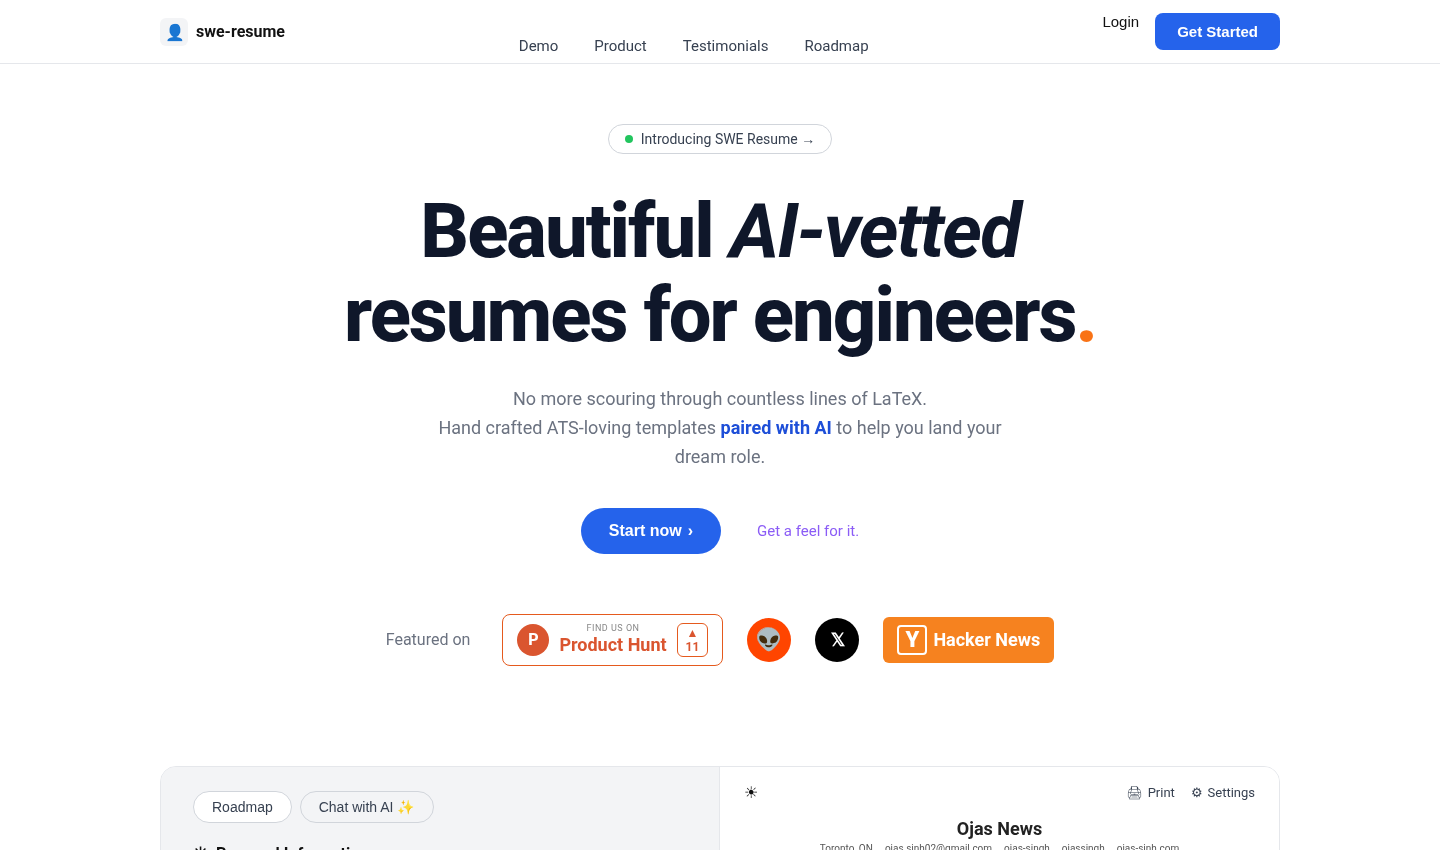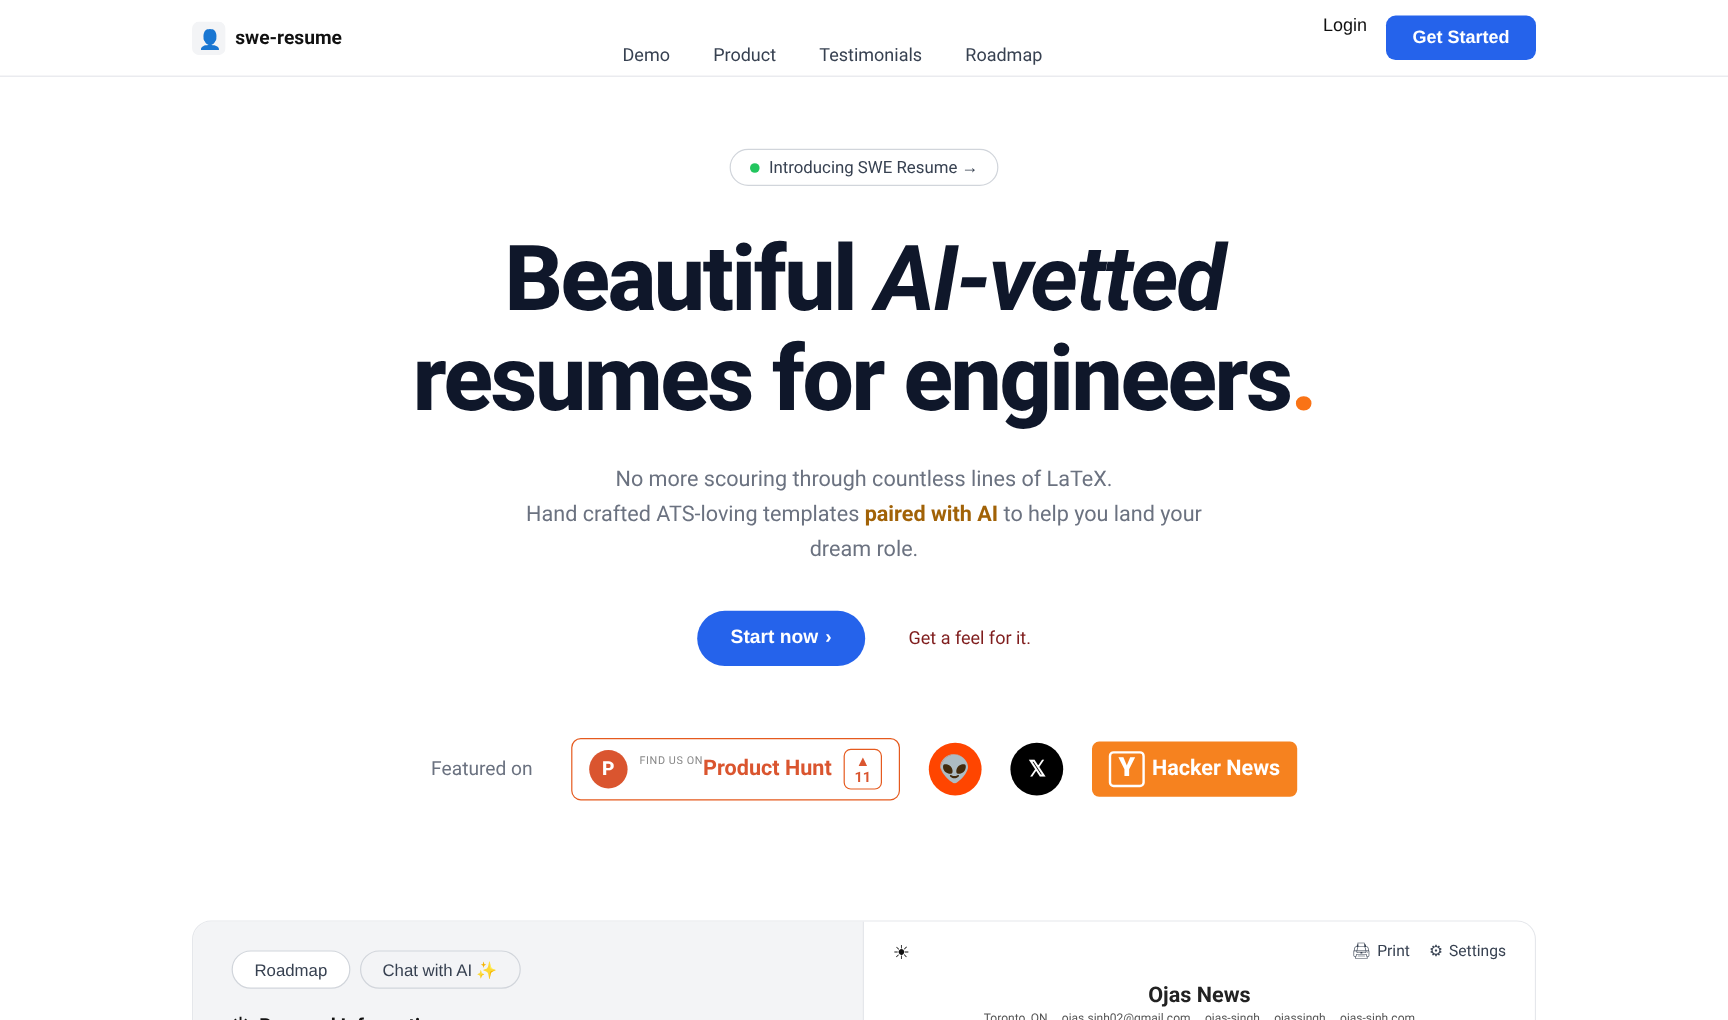--- a/index.html
+++ b/index.html
@@ -115,21 +115,21 @@
       color: #f97316;
     }
     .hero-subtext {
       font-size: 18px;
       color: #6b7280;
       line-height: 1.6;
       max-width: 600px;
       margin-bottom: 36px;
     }
     .hero-subtext strong {
-      color: #a16207;
+      color: #1d4ed8;
       font-weight: 700;
     }
     .hero-cta-row {
       display: flex;
       align-items: center;
       gap: 36px;
       margin-bottom: 60px;
     }
     .btn-start-now {
       background: #2563eb;
@@ -142,21 +142,21 @@
       cursor: pointer;
       display: flex;
       align-items: center;
       gap: 6px;
     }
     .btn-start-now .arrow {
       font-size: 16px;
     }
     .cta-secondary {
       font-size: 15px;
-      color: #7f1d1d;
+      color: #8b5cf6;
     }
 
     
     .featured-section {
       display: flex;
       align-items: center;
       justify-content: center;
       gap: 24px;
       margin-bottom: 60px;
     }
@@ -181,21 +181,21 @@
       border-radius: 50%;
       display: flex;
       align-items: center;
       justify-content: center;
       color: #fff;
       font-weight: 800;
       font-size: 16px;
     }
     .ph-text-block {
       display: flex;
-      flex-direction: row;
+      flex-direction: column;
       line-height: 1.2;
     }
     .ph-find-us {
       font-size: 9px;
       color: #888;
       text-transform: uppercase;
       letter-spacing: 0.5px;
     }
     .ph-name {
       font-size: 18px;

